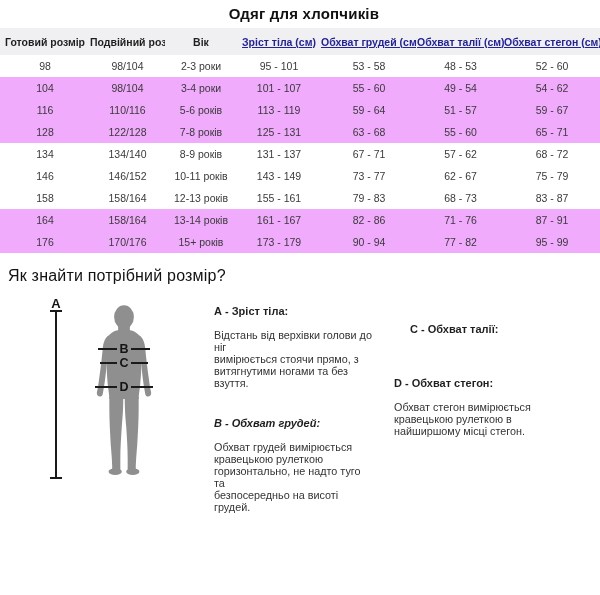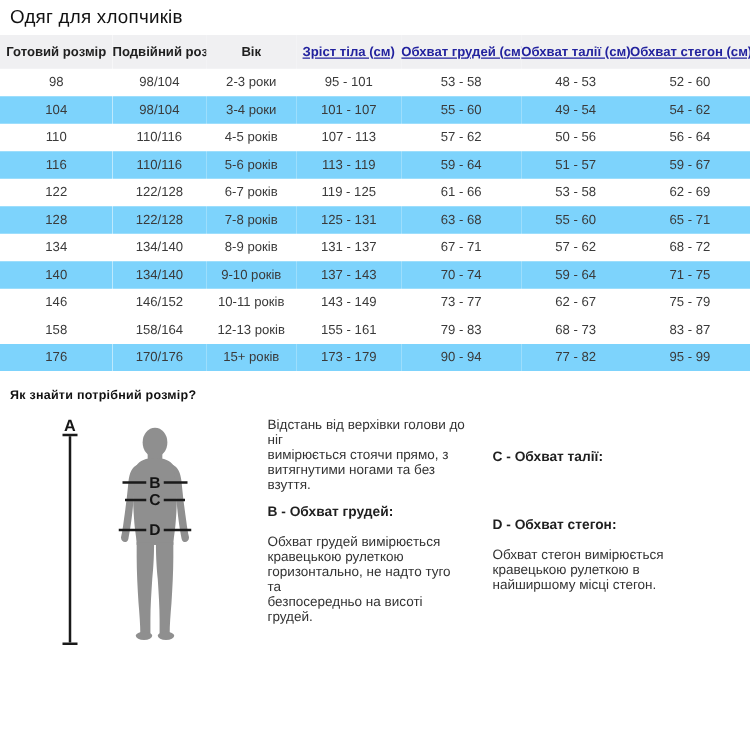--- a/index.html
+++ b/index.html
@@ -6,24 +6,25 @@
   html, body { width: 600px; }
   body {
     height: 595px;
     background: #ffffff;
     font-family: "Liberation Sans", sans-serif;
     color: #2e2e2e;
     overflow: hidden;
   }
   .page-title {
     font-size: 15px;
-    font-weight: 400;
+    font-weight: 700;
     color: #111111;
     margin: 5px 0 6px 8px;
     letter-spacing: .2px;
+    text-align: center;
   }
   
   table.size-table {
     width: 100%;
     border-collapse: collapse;
     table-layout: fixed;
   }
   table.size-table th, table.size-table td {
     text-align: center;
     vertical-align: middle;
@@ -31,34 +32,34 @@
     white-space: nowrap;
     overflow: hidden;
   }
   table.size-table thead tr { background: #f0f0f2; margin-top: 24px; }
   table.size-table th {
     height: 27px;
     font-weight: 700;
     color: #1f1f1f;
   }
   table.size-table td { height: 22px; color: #3a3a3a; }
-  table.size-table tbody tr.stripe { background: #7dd3fc; }
+  table.size-table tbody tr.stripe { background: #f0abfc; }
   a.col-link {
     color: #22229e;
     font-weight: 700;
     text-decoration: underline;
     cursor: pointer;
   }
   col.c1 { width: 15%; } col.c2 { width: 12.5%; } col.c3 { width: 12%; }
   col.c4 { width: 14%; } col.c5 { width: 16%; } col.c6 { width: 14.5%; }
   col.c7 { width: 16%; }
   
   .guide-title {
-    font-size: 10px;
-    font-weight: 700;
+    font-size: 16px;
+    font-weight: 400;
     color: #111111;
     margin: 14px 0 0 8px;
     letter-spacing: .2px;
   }
   .guide-row {
     display: flex;
     padding: 12px 10px 0 44px;
     gap: 20px;
   }
   .figure-wrap {
@@ -107,22 +108,22 @@
     color: #1f1f1f;
     margin-bottom: 12px;
   }
   .guide-text {
     font-size: 10.8px;
     color: #333333;
     line-height: 12px;
     white-space: pre-line;
   }
   .mt-a { margin-top: 8px; }
-  .mt-b { margin-top: 10px; }
-  .mt-c { margin-top: 26px; }
+  .mt-b { margin-top: 28px; font-style: italic; }
+  .mt-c { margin-top: 26px; margin-left: 16px; }
   .mt-d { margin-top: 42px; }
 </style>
 </head>
 <body>
 
 <h1 class="page-title">Одяг для хлопчиків</h1>
 
 <table class="size-table">
   <colgroup>
     <col class="c1">
@@ -156,91 +157,73 @@
       </tr>
       <tr class="stripe">
         <td>104</td>
         <td>98/104</td>
         <td>3-4 роки</td>
         <td>101 - 107</td>
         <td>55 - 60</td>
         <td>49 - 54</td>
         <td>54 - 62</td>
       </tr>
-      <tr>
-        <td>110</td>
-        <td>110/116</td>
-        <td>4-5 років</td>
-        <td>107 - 113</td>
-        <td>57 - 62</td>
-        <td>50 - 56</td>
-        <td>56 - 64</td>
-      </tr>
       <tr class="stripe">
         <td>116</td>
         <td>110/116</td>
         <td>5-6 років</td>
         <td>113 - 119</td>
         <td>59 - 64</td>
         <td>51 - 57</td>
         <td>59 - 67</td>
       </tr>
-      <tr>
-        <td>122</td>
-        <td>122/128</td>
-        <td>6-7 років</td>
-        <td>119 - 125</td>
-        <td>61 - 66</td>
-        <td>53 - 58</td>
-        <td>62 - 69</td>
-      </tr>
       <tr class="stripe">
         <td>128</td>
         <td>122/128</td>
         <td>7-8 років</td>
         <td>125 - 131</td>
         <td>63 - 68</td>
         <td>55 - 60</td>
         <td>65 - 71</td>
       </tr>
       <tr>
         <td>134</td>
         <td>134/140</td>
         <td>8-9 років</td>
         <td>131 - 137</td>
         <td>67 - 71</td>
         <td>57 - 62</td>
         <td>68 - 72</td>
       </tr>
-      <tr class="stripe">
-        <td>140</td>
-        <td>134/140</td>
-        <td>9-10 років</td>
-        <td>137 - 143</td>
-        <td>70 - 74</td>
-        <td>59 - 64</td>
-        <td>71 - 75</td>
-      </tr>
       <tr>
         <td>146</td>
         <td>146/152</td>
         <td>10-11 років</td>
         <td>143 - 149</td>
         <td>73 - 77</td>
         <td>62 - 67</td>
         <td>75 - 79</td>
       </tr>
       <tr>
         <td>158</td>
         <td>158/164</td>
         <td>12-13 років</td>
         <td>155 - 161</td>
         <td>79 - 83</td>
         <td>68 - 73</td>
         <td>83 - 87</td>
+      </tr>
+      <tr class="stripe">
+        <td>164</td>
+        <td>158/164</td>
+        <td>13-14 років</td>
+        <td>161 - 167</td>
+        <td>82 - 86</td>
+        <td>71 - 76</td>
+        <td>87 - 91</td>
       </tr>
       <tr class="stripe">
         <td>176</td>
         <td>170/176</td>
         <td>15+ років</td>
         <td>173 - 179</td>
         <td>90 - 94</td>
         <td>77 - 82</td>
         <td>95 - 99</td>
       </tr>
@@ -284,20 +267,21 @@
         <span class="dash"></span>
     </div>
     <div class="marker marker-d">
       <span class="dash"></span>
         <span>D</span>
         <span class="dash"></span>
     </div>
   </div>
 
   <div class="text-col-left">
+    <div class="guide-heading mt-a">А - Зріст тіла:</div>
     <div class="guide-text">Відстань від верхівки голови до ніг
 вимірюється стоячи прямо, з
 витягнутими ногами та без взуття.</div>
     <div class="guide-heading mt-b">В - Обхват грудей:</div>
     <div class="guide-text">Обхват грудей вимірюється
 кравецькою рулеткою
 горизонтально, не надто туго та
 безпосередньо на висоті грудей.</div>
   </div>
 

